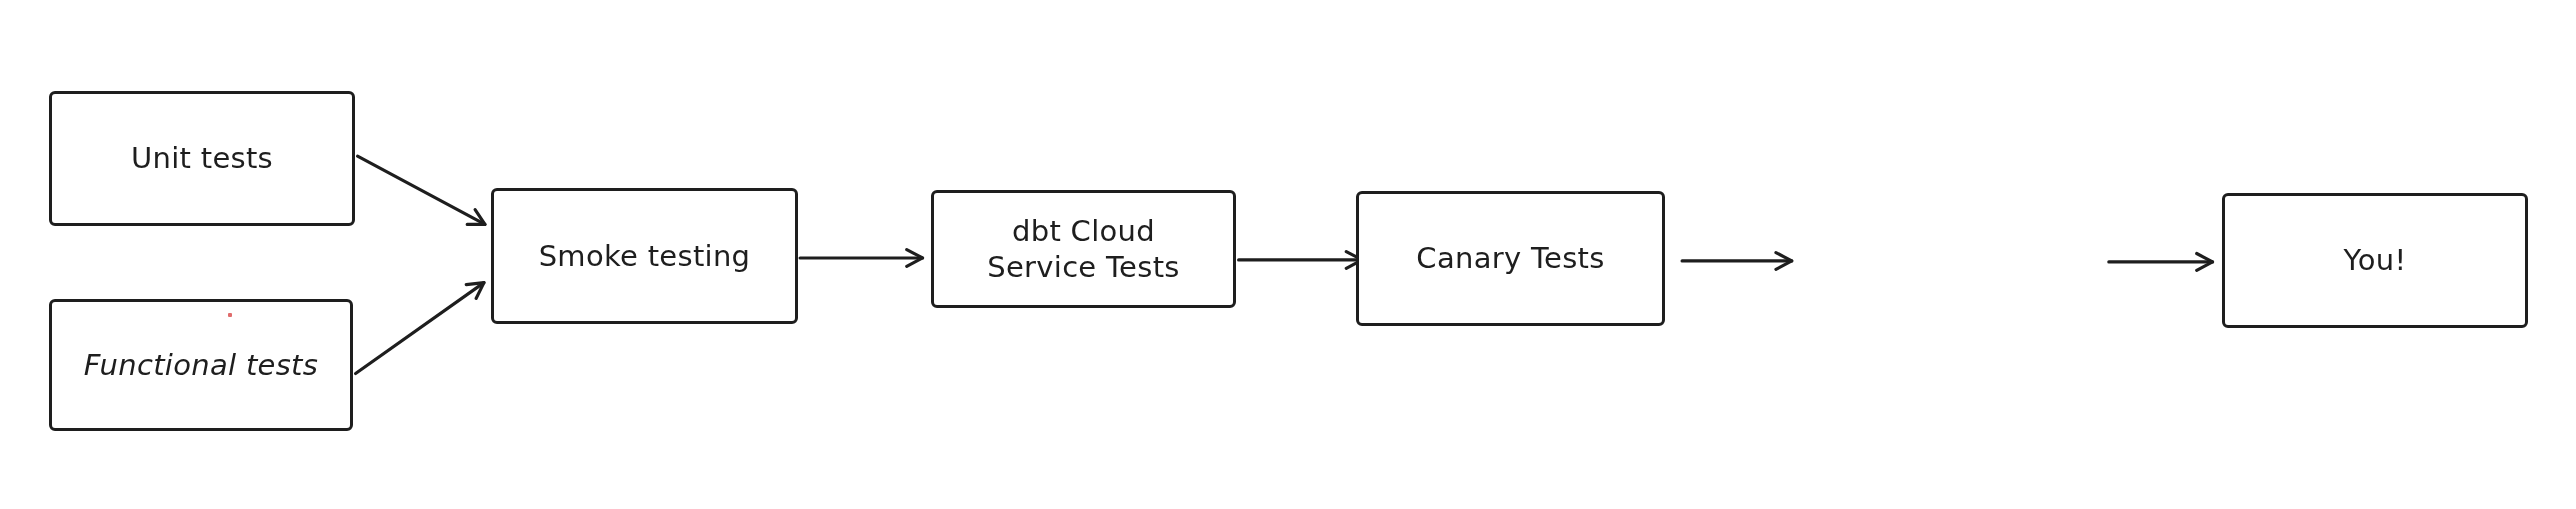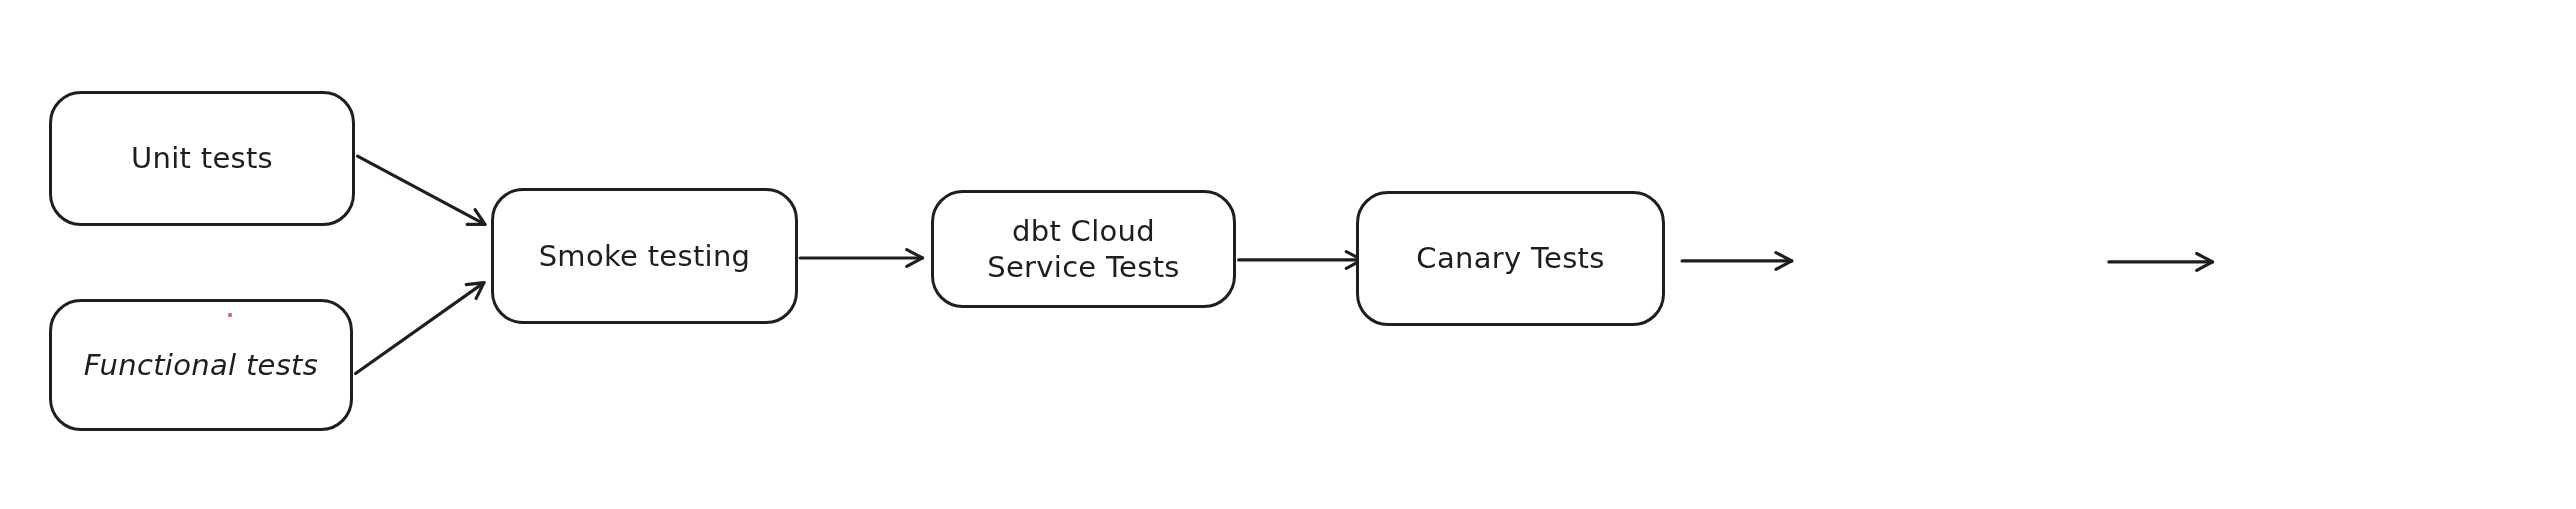--- a/index.html
+++ b/index.html
@@ -28,21 +28,21 @@
     stroke: #1e1e1e;
     stroke-width: 3.2;
     stroke-linecap: round;
     stroke-linejoin: round;
   }
   .node {
     position: absolute;
     box-sizing: border-box;
     background: #ffffff;
     border: 3.2px solid #1e1e1e;
-    border-radius: 32px;
+    border-radius: 6px;
     display: flex;
     align-items: center;
     justify-content: center;
     text-align: center;
   }
   .node-label {
     color: #1e1e1e;
     font-size: 29px;
     line-height: 1.25;
     letter-spacing: 0.3px;
@@ -113,17 +113,20 @@
   <div class="node n-dbt">
     <span class="node-label">dbt Cloud
 Service Tests</span>
   </div>
 
   <div class="node n-canary">
     <span class="node-label">Canary Tests</span>
   </div>
 
 
+  <div class="node n-you">
+    <span class="node-label">You!</span>
+  </div>
 
   <div class="red-dot"></div>
 
 </div>
 
 
 </body></html>

